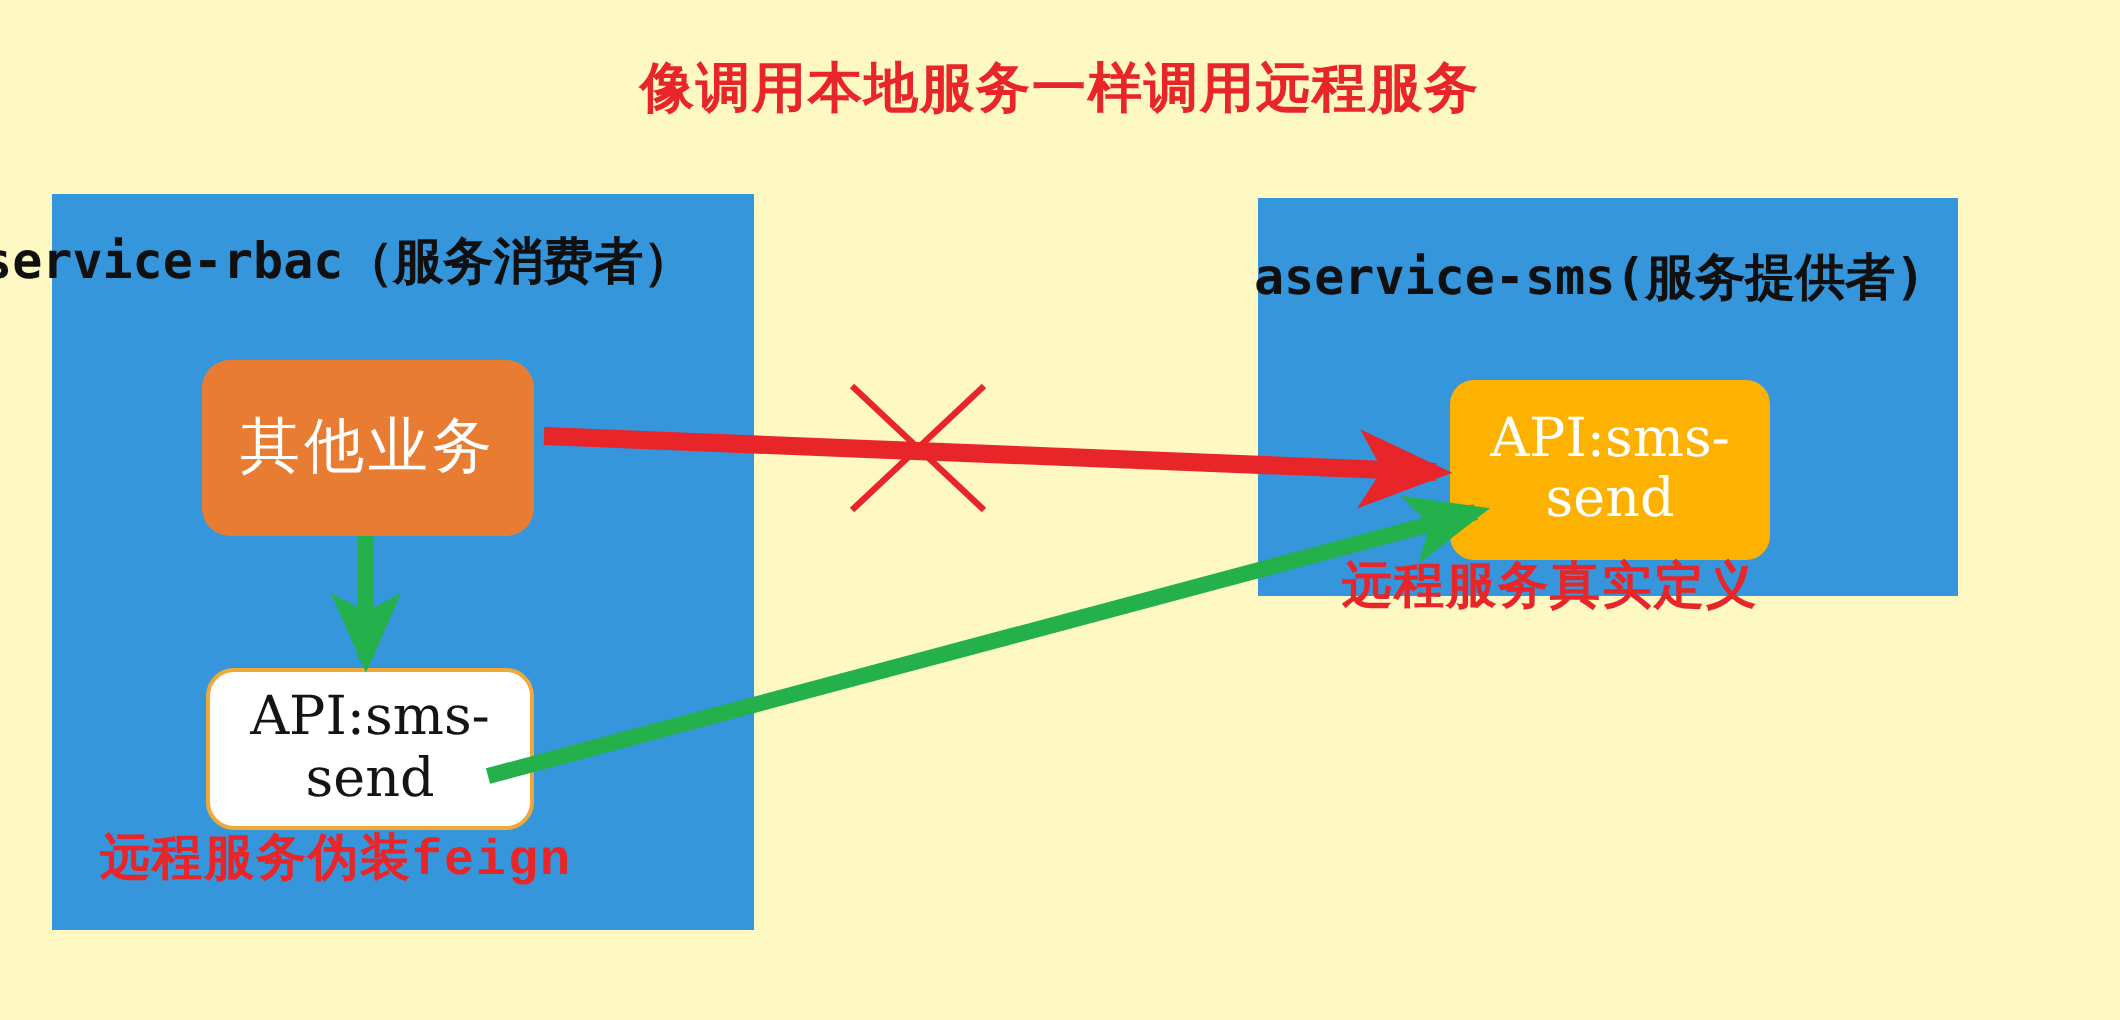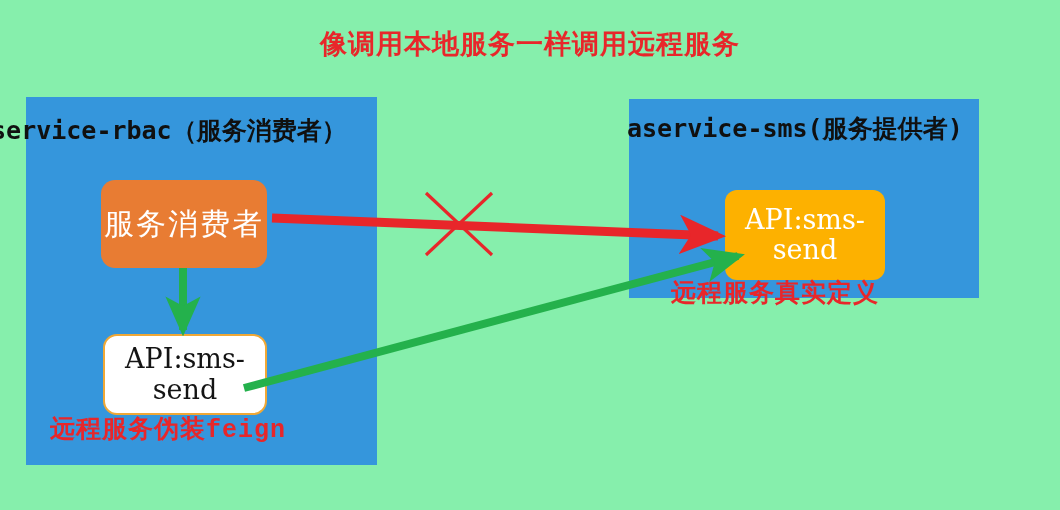--- a/index.html
+++ b/index.html
@@ -7,21 +7,21 @@
     padding: 0;
     background: #ffffff;
   }
   body {
     font-family: "Liberation Sans", sans-serif;
   }
   #canvas {
     position: relative;
     width: 1060px;
     height: 510px;
-    background: #86efac;
+    background: #fef9c3;
     overflow: hidden;
   }
 
   .diagram-title {
     position: absolute;
     left: 0;
     top: 26px;
     width: 1060px;
     text-align: center;
     color: #E8262A;
@@ -56,21 +56,21 @@
     font-size: 25px;
     color: #101010;
     white-space: nowrap;
   }
   #label-consumer {
     left: -24px;
     top: 114px;
   }
   #label-provider {
     left: 627px;
-    top: 112px;
+    top: 122px;
   }
 
   .node {
     position: absolute;
     display: flex;
     align-items: center;
     justify-content: center;
     text-align: center;
     line-height: 1.12;
   }
@@ -148,21 +148,21 @@
   <div class="diagram-title">像调用本地服务一样调用远程服务</div>
 
   <div class="panel" id="panel-consumer"></div>
 
   <div class="panel" id="panel-provider"></div>
 
   <div class="panel-label" id="label-consumer">aservice-rbac（服务消费者）</div>
 
   <div class="panel-label" id="label-provider">aservice-sms(服务提供者)</div>
 
-  <div class="node" id="node-other-business">服务消费者</div>
+  <div class="node" id="node-other-business">其他业务</div>
 
   <div class="node" id="node-feign-api">API:sms-send</div>
 
   <div class="node" id="node-remote-api">API:sms-send</div>
 
   <div class="caption" id="caption-feign">远程服务伪装feign</div>
 
   <div class="caption" id="caption-real-def">远程服务真实定义</div>
 
   <svg id="arrow-layer" viewBox="0 0 1060 510">

